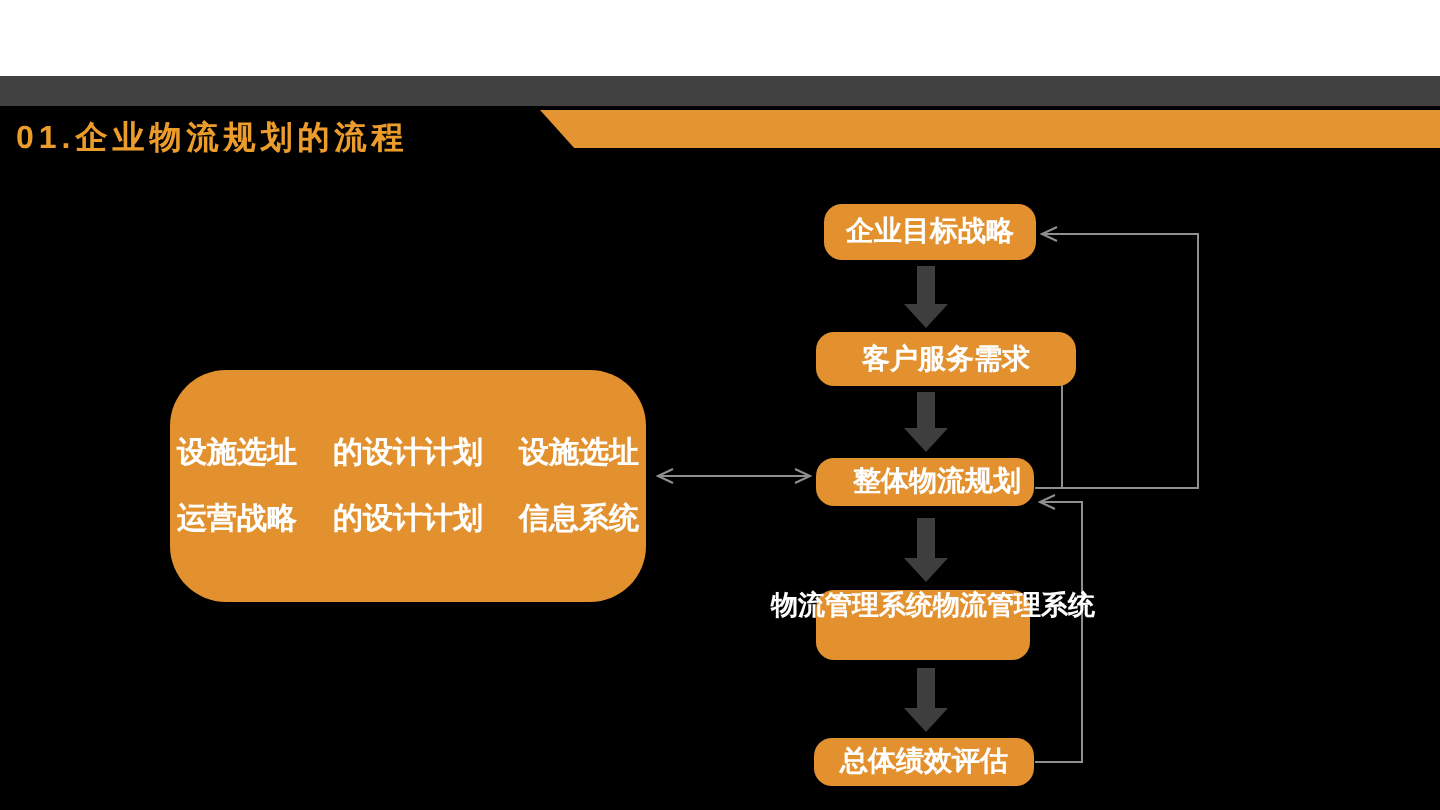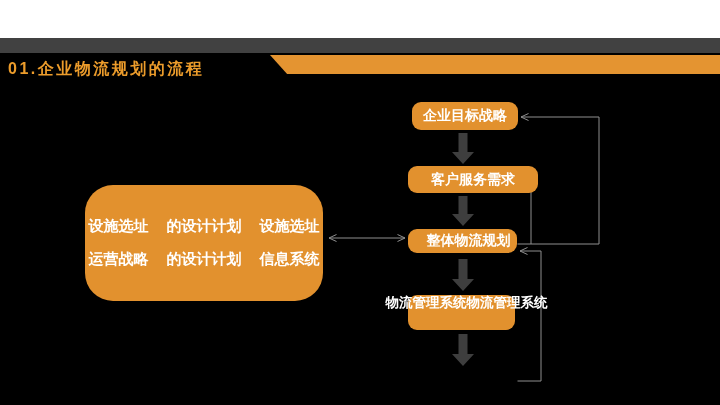--- a/index.html
+++ b/index.html
@@ -118,20 +118,21 @@
     <path d="M329,200 H405" fill="none" stroke="#8F8F8F" stroke-width="1" marker-start="url(#thinArrow)" marker-end="url(#thinArrow)"></path>
   </svg>
 
   <div class="node node-1">企业目标战略</div>
   <div class="node node-2">客户服务需求</div>
   <div class="node node-3">整体物流规划</div>
   <div class="node node-4">
     <span>物流管理系统</span>
     <span>物流管理系统</span>
   </div>
+  <div class="node node-5">总体绩效评估</div>
 
   <div class="detailbox">
     <div class="detail-row">
       <span>设施选址</span>
       <span>的设计计划</span>
       <span>设施选址</span>
     </div>
     <div class="detail-row">
       <span>运营战略</span>
       <span>的设计计划</span>

